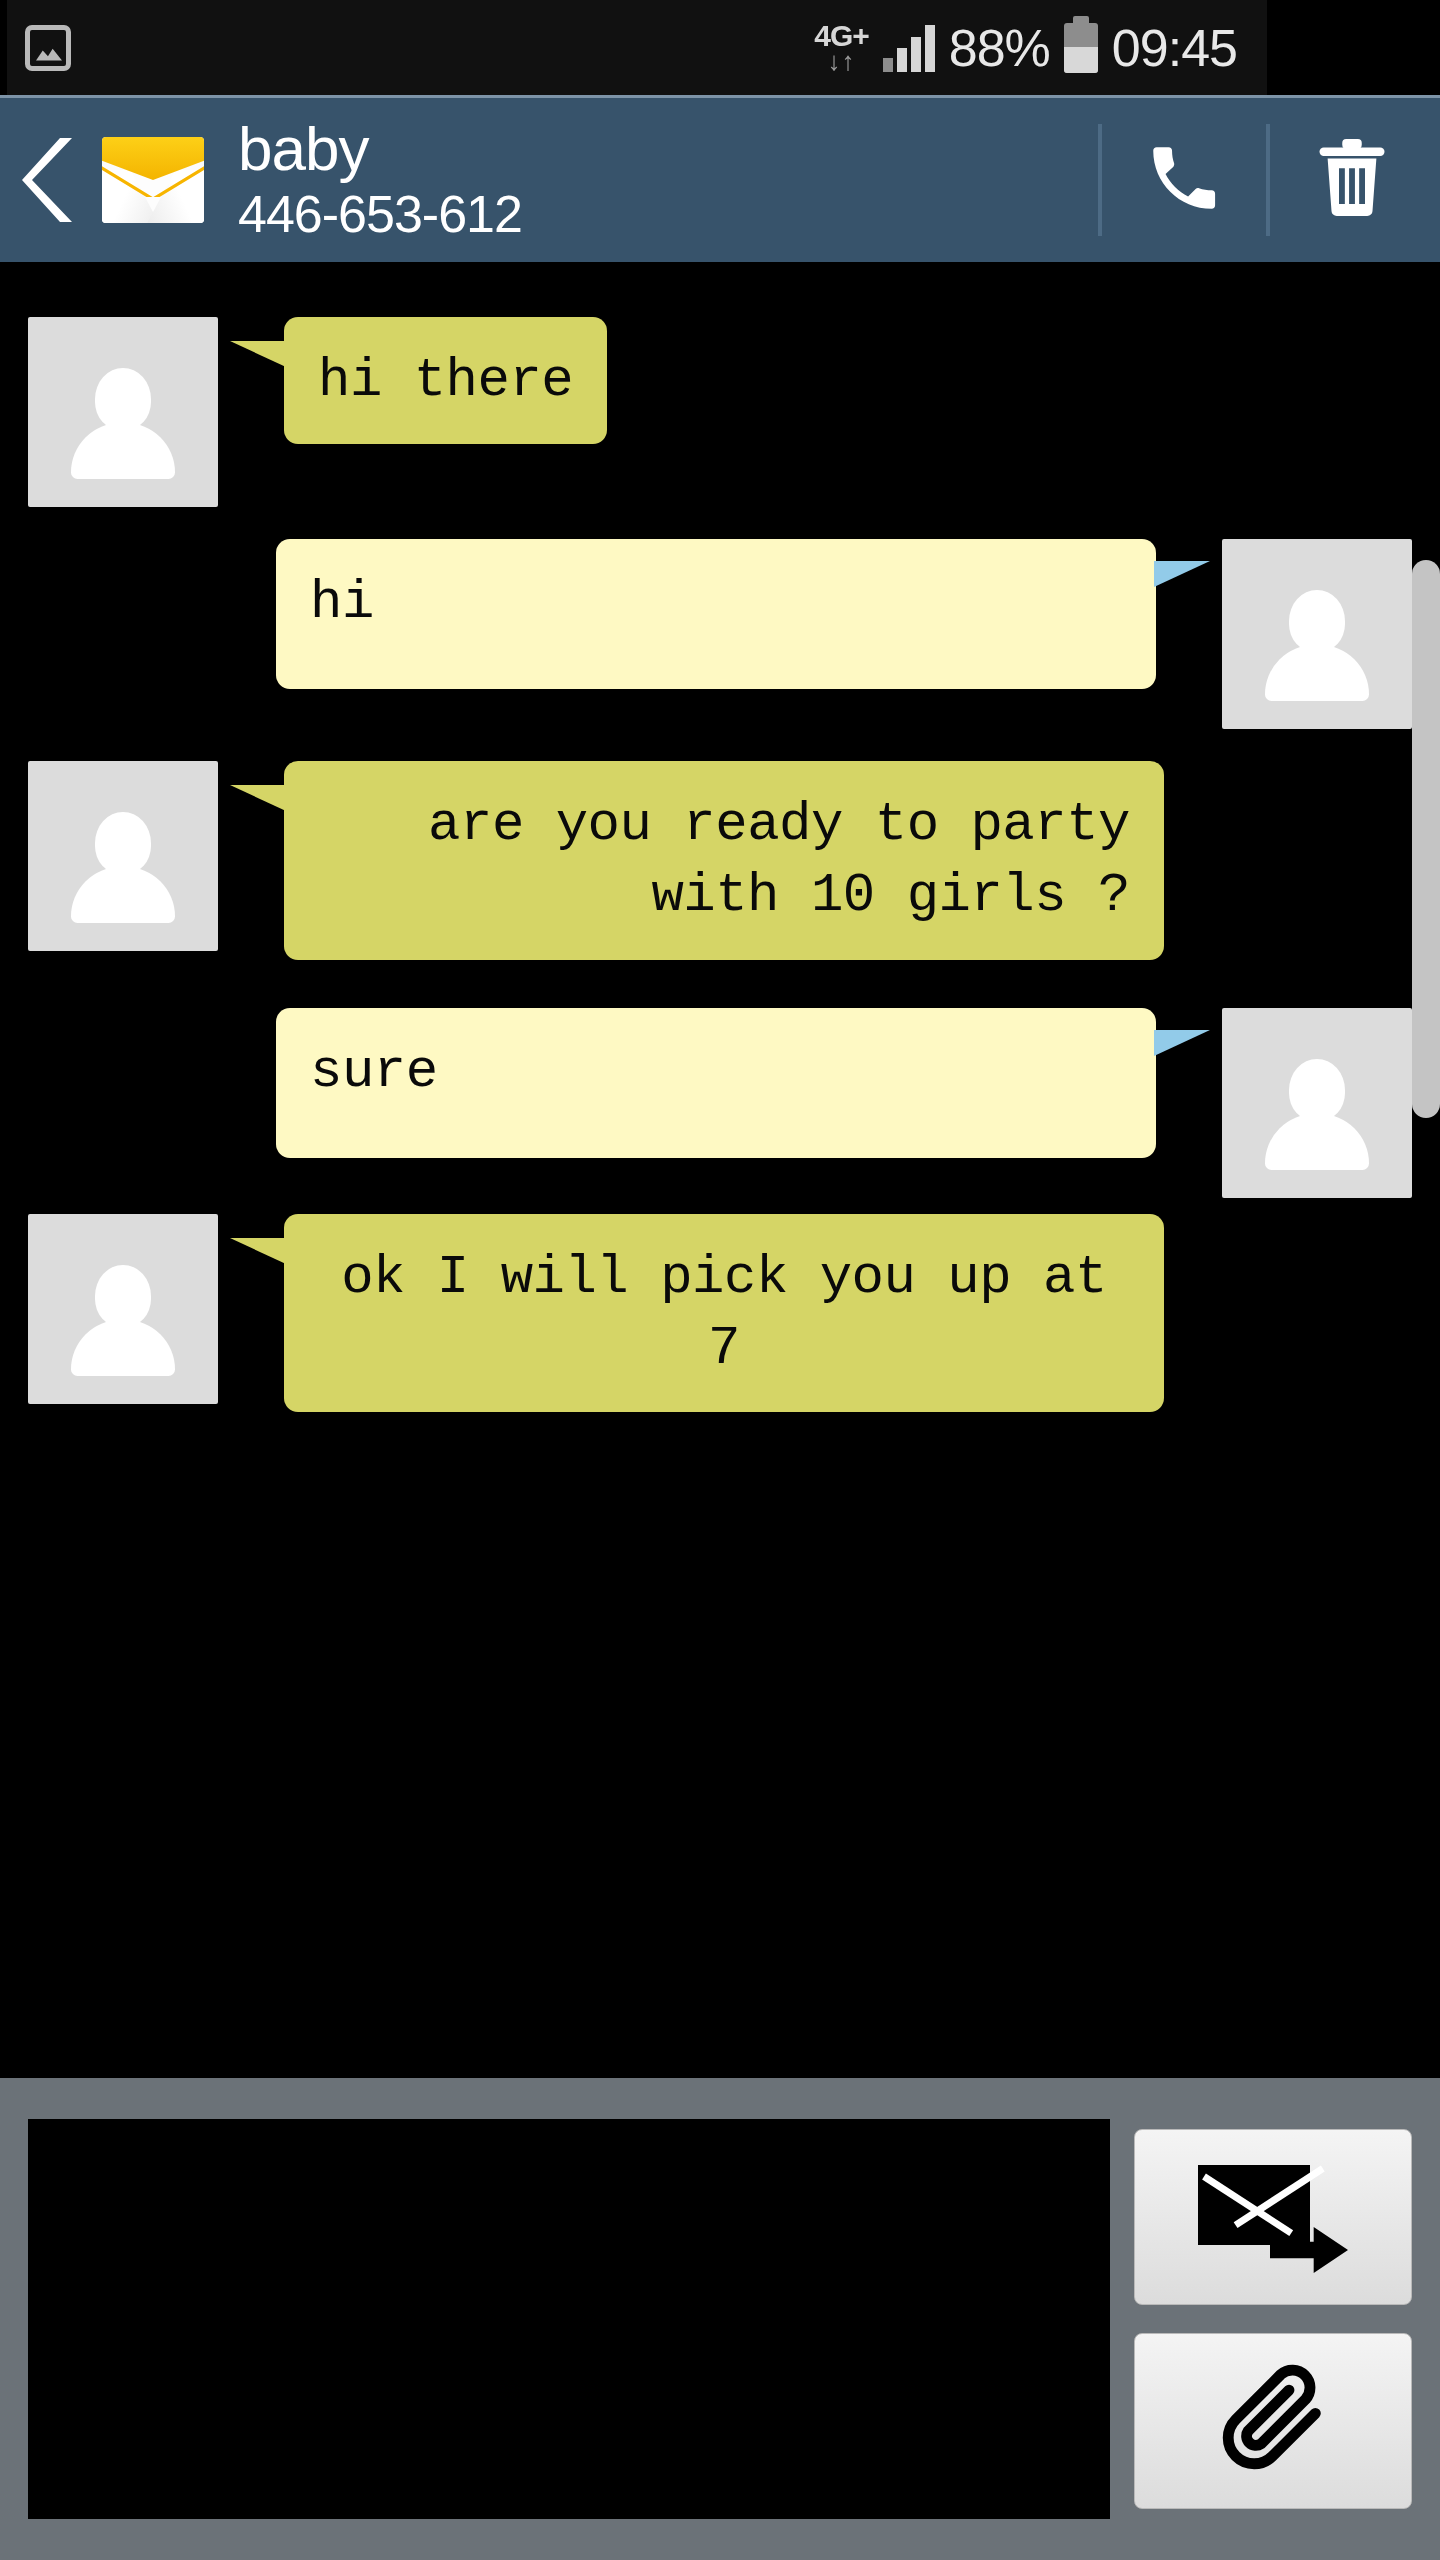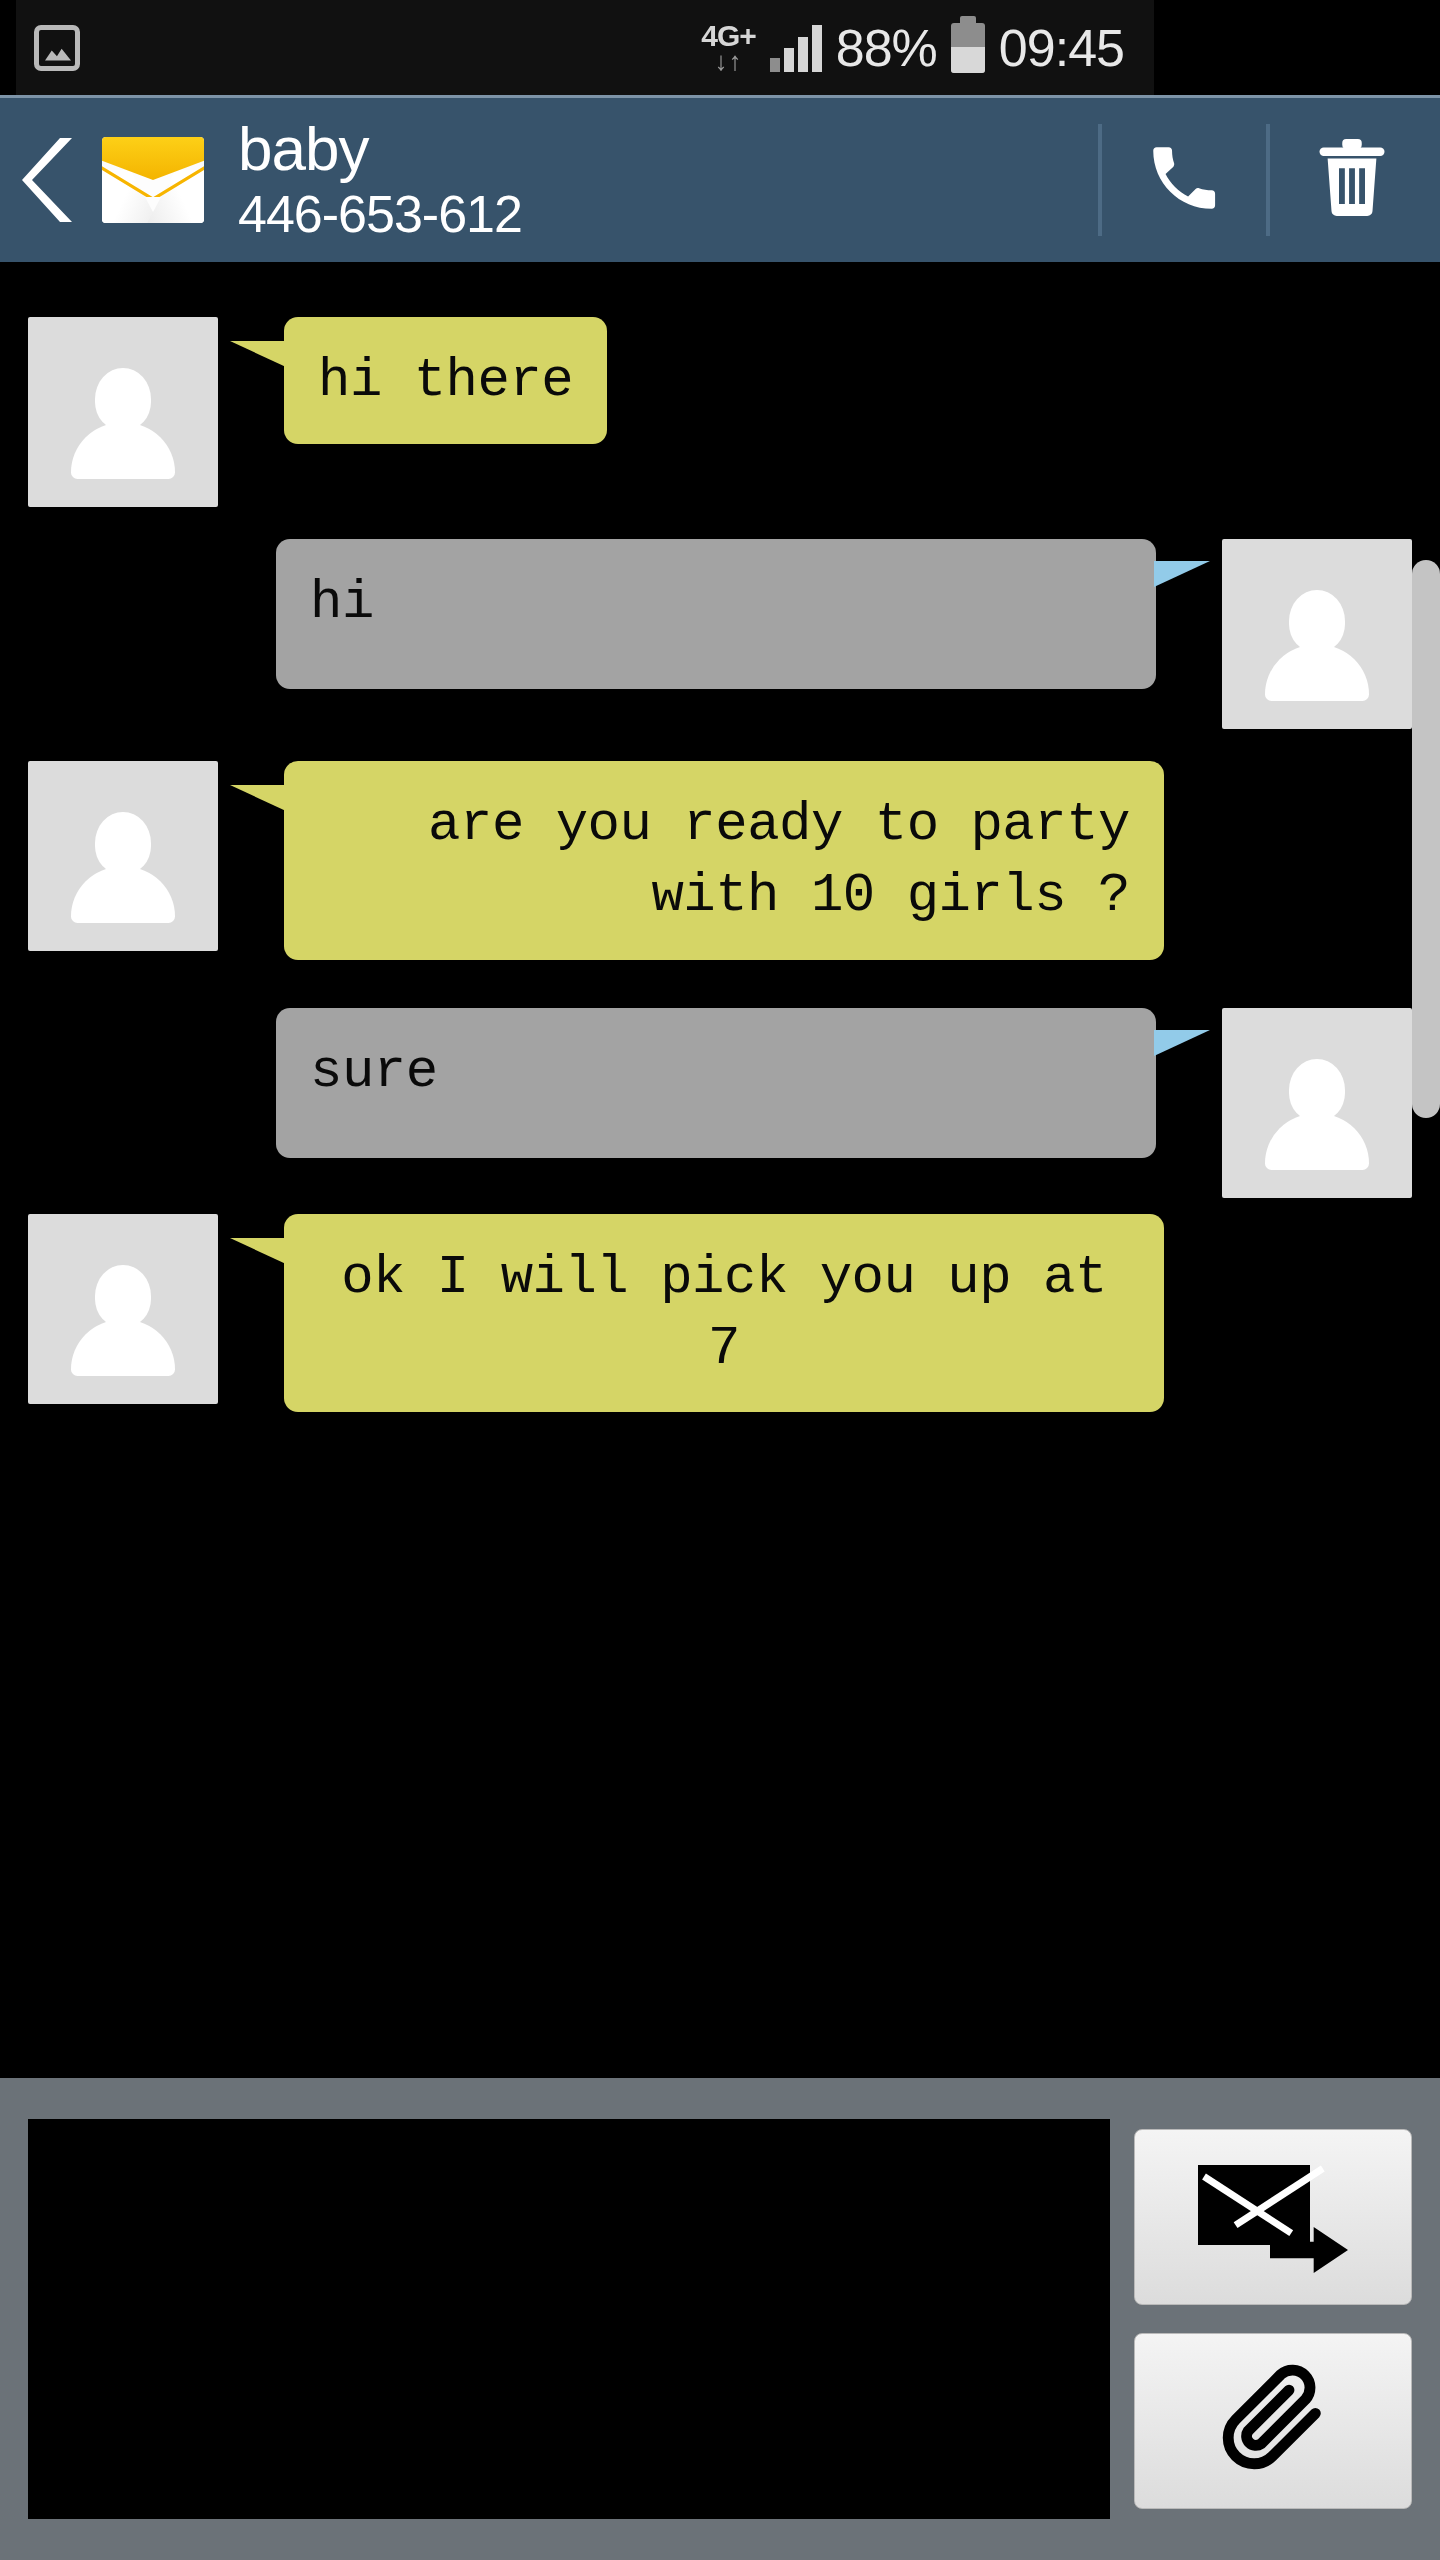--- a/index.html
+++ b/index.html
@@ -6,21 +6,21 @@
   html, body {
     width:1440px; height:2560px;
     background:#000;
     font-family:"Liberation Sans", sans-serif;
     overflow:hidden;
   }
   #app { position:relative; width:1440px; height:2560px; background:#000; }
 
   
   .statusbar {
-    position:absolute; top:0; left:16px; width:1138px; height:95px;
+    position:absolute; top:0; left:7px; width:1260px; height:95px;
     background:#111111;
     display:flex; align-items:center;
   }
   .sb-left { display:flex; align-items:center; padding-left:18px; }
   .sb-right {
     margin-left:auto; display:flex; align-items:center;
     padding-right:30px; gap:14px;
   }
   .photo-icon {
     width:46px; height:46px;
@@ -125,21 +125,21 @@
     width:104px; height:56px; background:#ffffff;
     border-radius:60px 60px 8px 8px; transform:translateX(-50%);
   }
 
   .bubble {
     position:relative; border-radius:14px;
     padding:28px 34px; font-size:54px; color:#0a0a0a;
     line-height:1.32; letter-spacing:-0.5px; word-wrap:break-word;
   }
   .bubble.yellow { background:#d5d566; }
-  .bubble.blue   { background:#a3a3a3; }
+  .bubble.blue   { background:#fef9c3; }
 
   
   .bubble.yellow::before {
     content:""; position:absolute; left:-54px; top:24px;
     width:0; height:0;
     border-top:26px solid #d5d566;
     border-left:56px solid transparent;
   }
   
   .bubble.blue::before {

